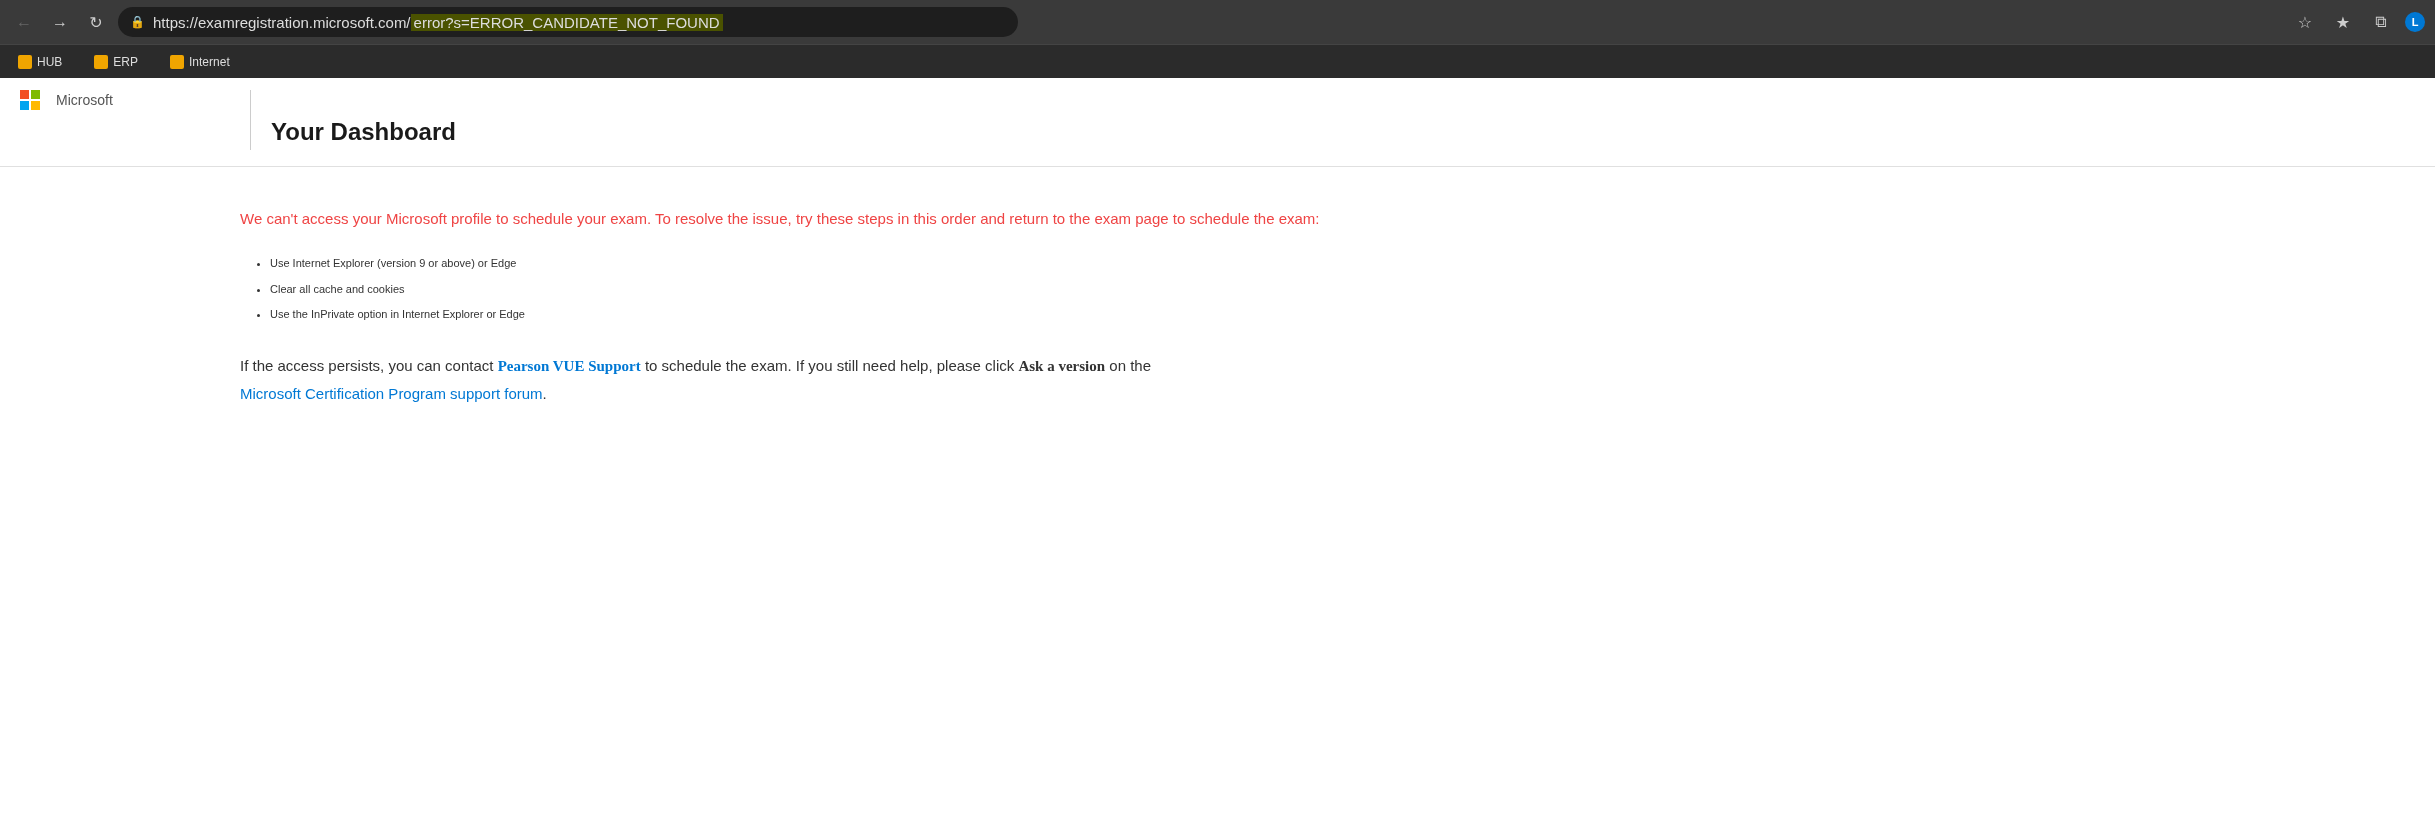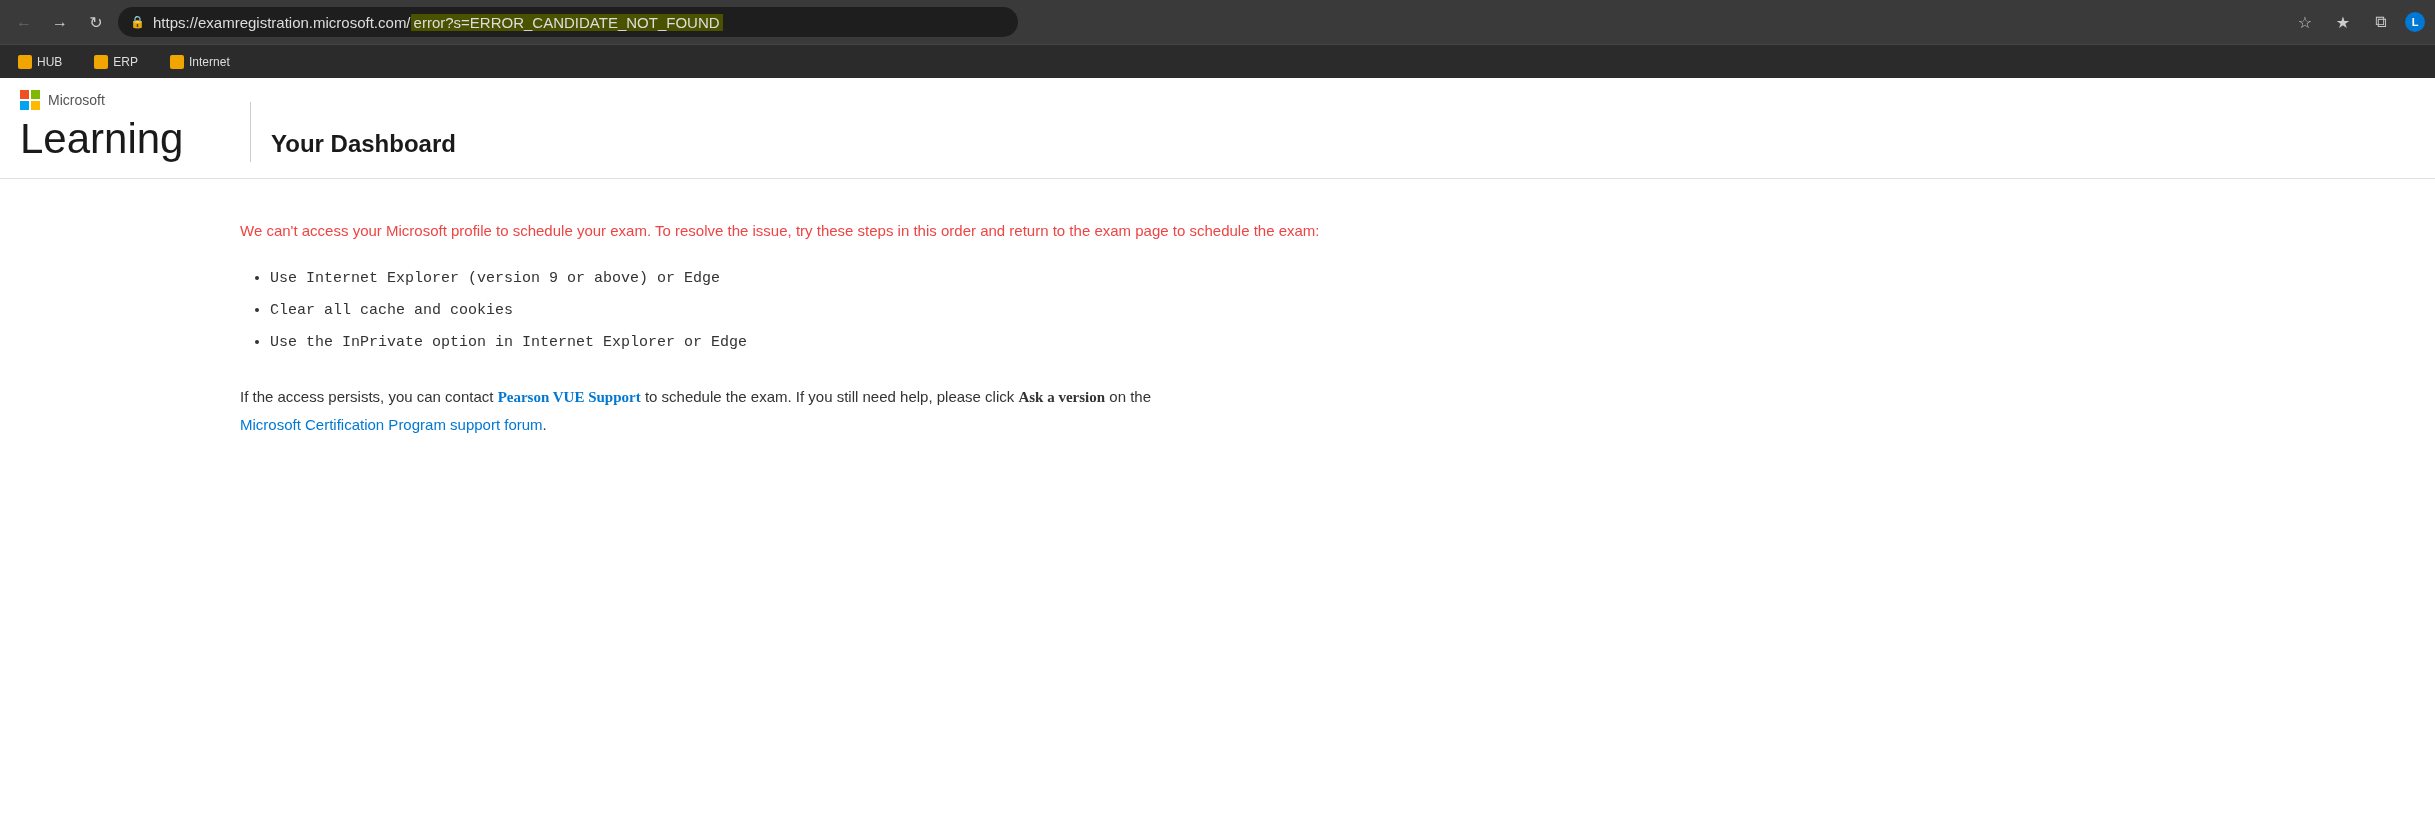--- a/index.html
+++ b/index.html
@@ -116,21 +116,21 @@
       padding-bottom: 16px;
     }
     .ms-logo-section {
       display: flex;
       flex-direction: column;
       min-width: 220px;
     }
     .ms-logo {
       display: flex;
       align-items: center;
-      gap: 8px;
+      gap: 16px;
       margin-bottom: 6px;
     }
     .ms-logo-grid {
       display: grid;
       grid-template-columns: 1fr 1fr;
       gap: 2px;
       width: 20px; height: 20px;
     }
     .ms-logo-cell { width: 9px; height: 9px; }
     .ms-logo-cell.red { background: #f25022; }
@@ -169,25 +169,24 @@
       color: #ef4444;
       line-height: 1.6;
       margin-bottom: 24px;
     }
     .steps-list {
       list-style: disc;
       padding-left: 30px;
       margin-bottom: 28px;
     }
     .steps-list li {
-      font-size: 15px;
+      font-size: 11px;
       color: #333;
       margin-bottom: 8px;
       line-height: 1.6;
-      font-family: Liberation Mono, monospace;
     }
     .support-text {
       font-size: 15px;
       color: #333;
       line-height: 1.8;
     }
     .link-blue {
       color: #0078d4;
       text-decoration: none;
       cursor: pointer;
@@ -244,21 +243,20 @@
     <div class="ms-logo-section">
       <div class="ms-logo">
         <div class="ms-logo-grid">
           <div class="ms-logo-cell red"></div>
           <div class="ms-logo-cell green"></div>
           <div class="ms-logo-cell blue"></div>
           <div class="ms-logo-cell yellow"></div>
         </div>
         <span class="ms-logo-text">Microsoft</span>
       </div>
-      <h1 class="ms-learning-title">Learning</h1>
     </div>
     <div class="ms-dashboard-title">Your Dashboard</div>
   </div>
 
   <div class="main-content">
     <p class="error-description">We can't access your Microsoft profile to schedule your exam. To resolve the issue, try these steps in this order and return to the exam page to schedule the exam:</p>
 
     <ul class="steps-list">
       <li>Use Internet Explorer (version 9 or above) or Edge</li>
       <li>Clear all cache and cookies</li>

